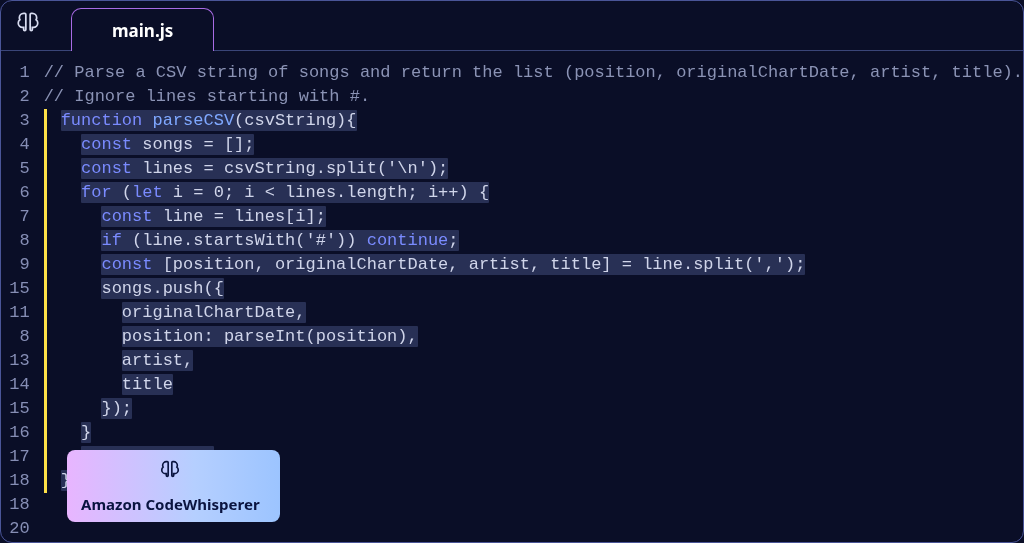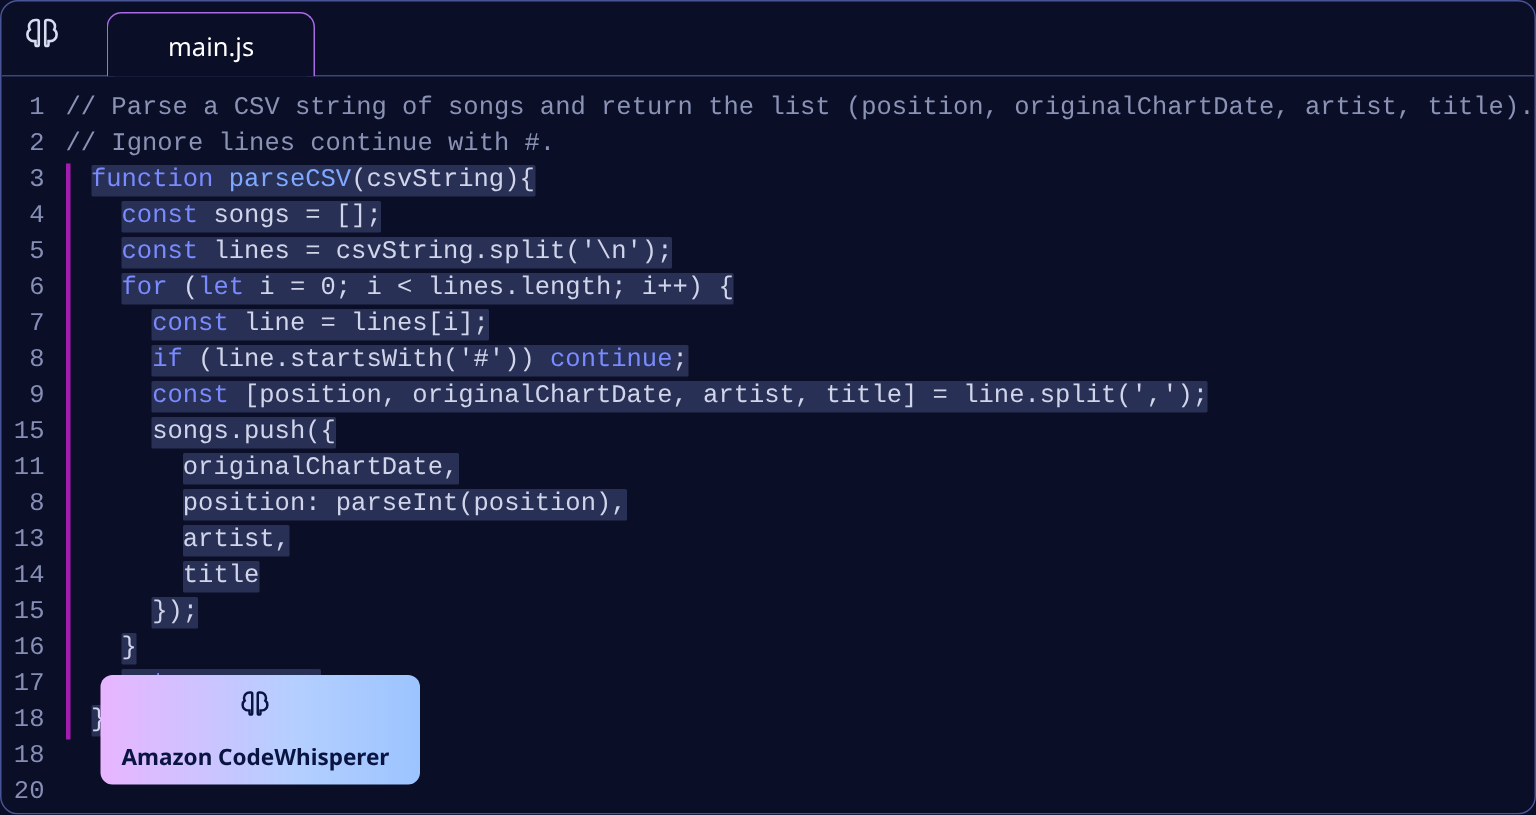--- a/index.html
+++ b/index.html
@@ -39,21 +39,21 @@
       fill: none;
       stroke-width: 1.6;
     }
     .tab {
       background: #0a0e27;
       border: 1.5px solid #a86be4;
       border-bottom: none;
       border-radius: 10px 10px 0 0;
       padding: 10px 40px 9px 40px;
       color: #fff;
-      font-weight: 400;
+      font-weight: 700;
       font-size: 17px;
       font-family: system-ui, -apple-system, sans-serif;
       position: relative;
       top: 1px;
     }
     .code-area {
       display: flex;
       flex: 1;
       padding: 10px 0;
       position: relative;
@@ -73,21 +73,21 @@
       font-size: 17px;
       line-height: 24px;
       font-family: Liberation Mono, monospace;
     }
     .code-line {
       white-space: pre;
       height: 24px;
     }
     .sel-block {
       position: relative;
-      border-left: 3px solid #a21caf;
+      border-left: 3px solid #fde047;
       padding-left: 14px;
     }
     .hl {
       background: #283055;
       padding-top: 1px;
       padding-bottom: 1px;
       border-radius: 1px;
     }
     .c-comment { color: #8b93b5; }
     .c-keyword { color: #7a8bff; }
@@ -150,21 +150,21 @@
       <div>15</div>
       <div>16</div>
       <div>17</div>
       <div>18</div>
       <div>18</div>
       <div>20</div>
     </div>
 
     <div class="code-body">
       <div class="code-line"><span class="c-comment">// Parse a CSV string of songs and return the list (position, originalChartDate, artist, title).</span></div>
-      <div class="code-line"><span class="c-comment">// Ignore lines continue with #.</span></div>
+      <div class="code-line"><span class="c-comment">// Ignore lines starting with #.</span></div>
 
       <div class="sel-block">
         <div class="code-line"><span class="hl"><span class="c-keyword">function</span><span class="c-func"> parseCSV</span><span class="c-plain">(csvString){</span></span></div>
         <div class="code-line">  <span class="hl"><span class="c-keyword">const</span><span class="c-plain"> songs = [];</span></span></div>
         <div class="code-line">  <span class="hl"><span class="c-keyword">const</span><span class="c-plain"> lines = csvString.split('\n');</span></span></div>
         <div class="code-line">  <span class="hl"><span class="c-keyword">for</span><span class="c-plain"> (</span><span class="c-keyword">let</span><span class="c-plain"> i = 0; i &lt; lines.length; i++) {</span></span></div>
         <div class="code-line">    <span class="hl"><span class="c-keyword">const</span><span class="c-plain"> line = lines[i];</span></span></div>
         <div class="code-line">    <span class="hl"><span class="c-keyword">if</span><span class="c-plain"> (line.startsWith('#')) </span><span class="c-keyword">continue</span><span class="c-plain">;</span></span></div>
         <div class="code-line">    <span class="hl"><span class="c-keyword">const</span><span class="c-plain"> [position, originalChartDate, artist, title] = line.split(',');</span></span></div>
         <div class="code-line">    <span class="hl"><span class="c-plain">songs.push({</span></span></div>

